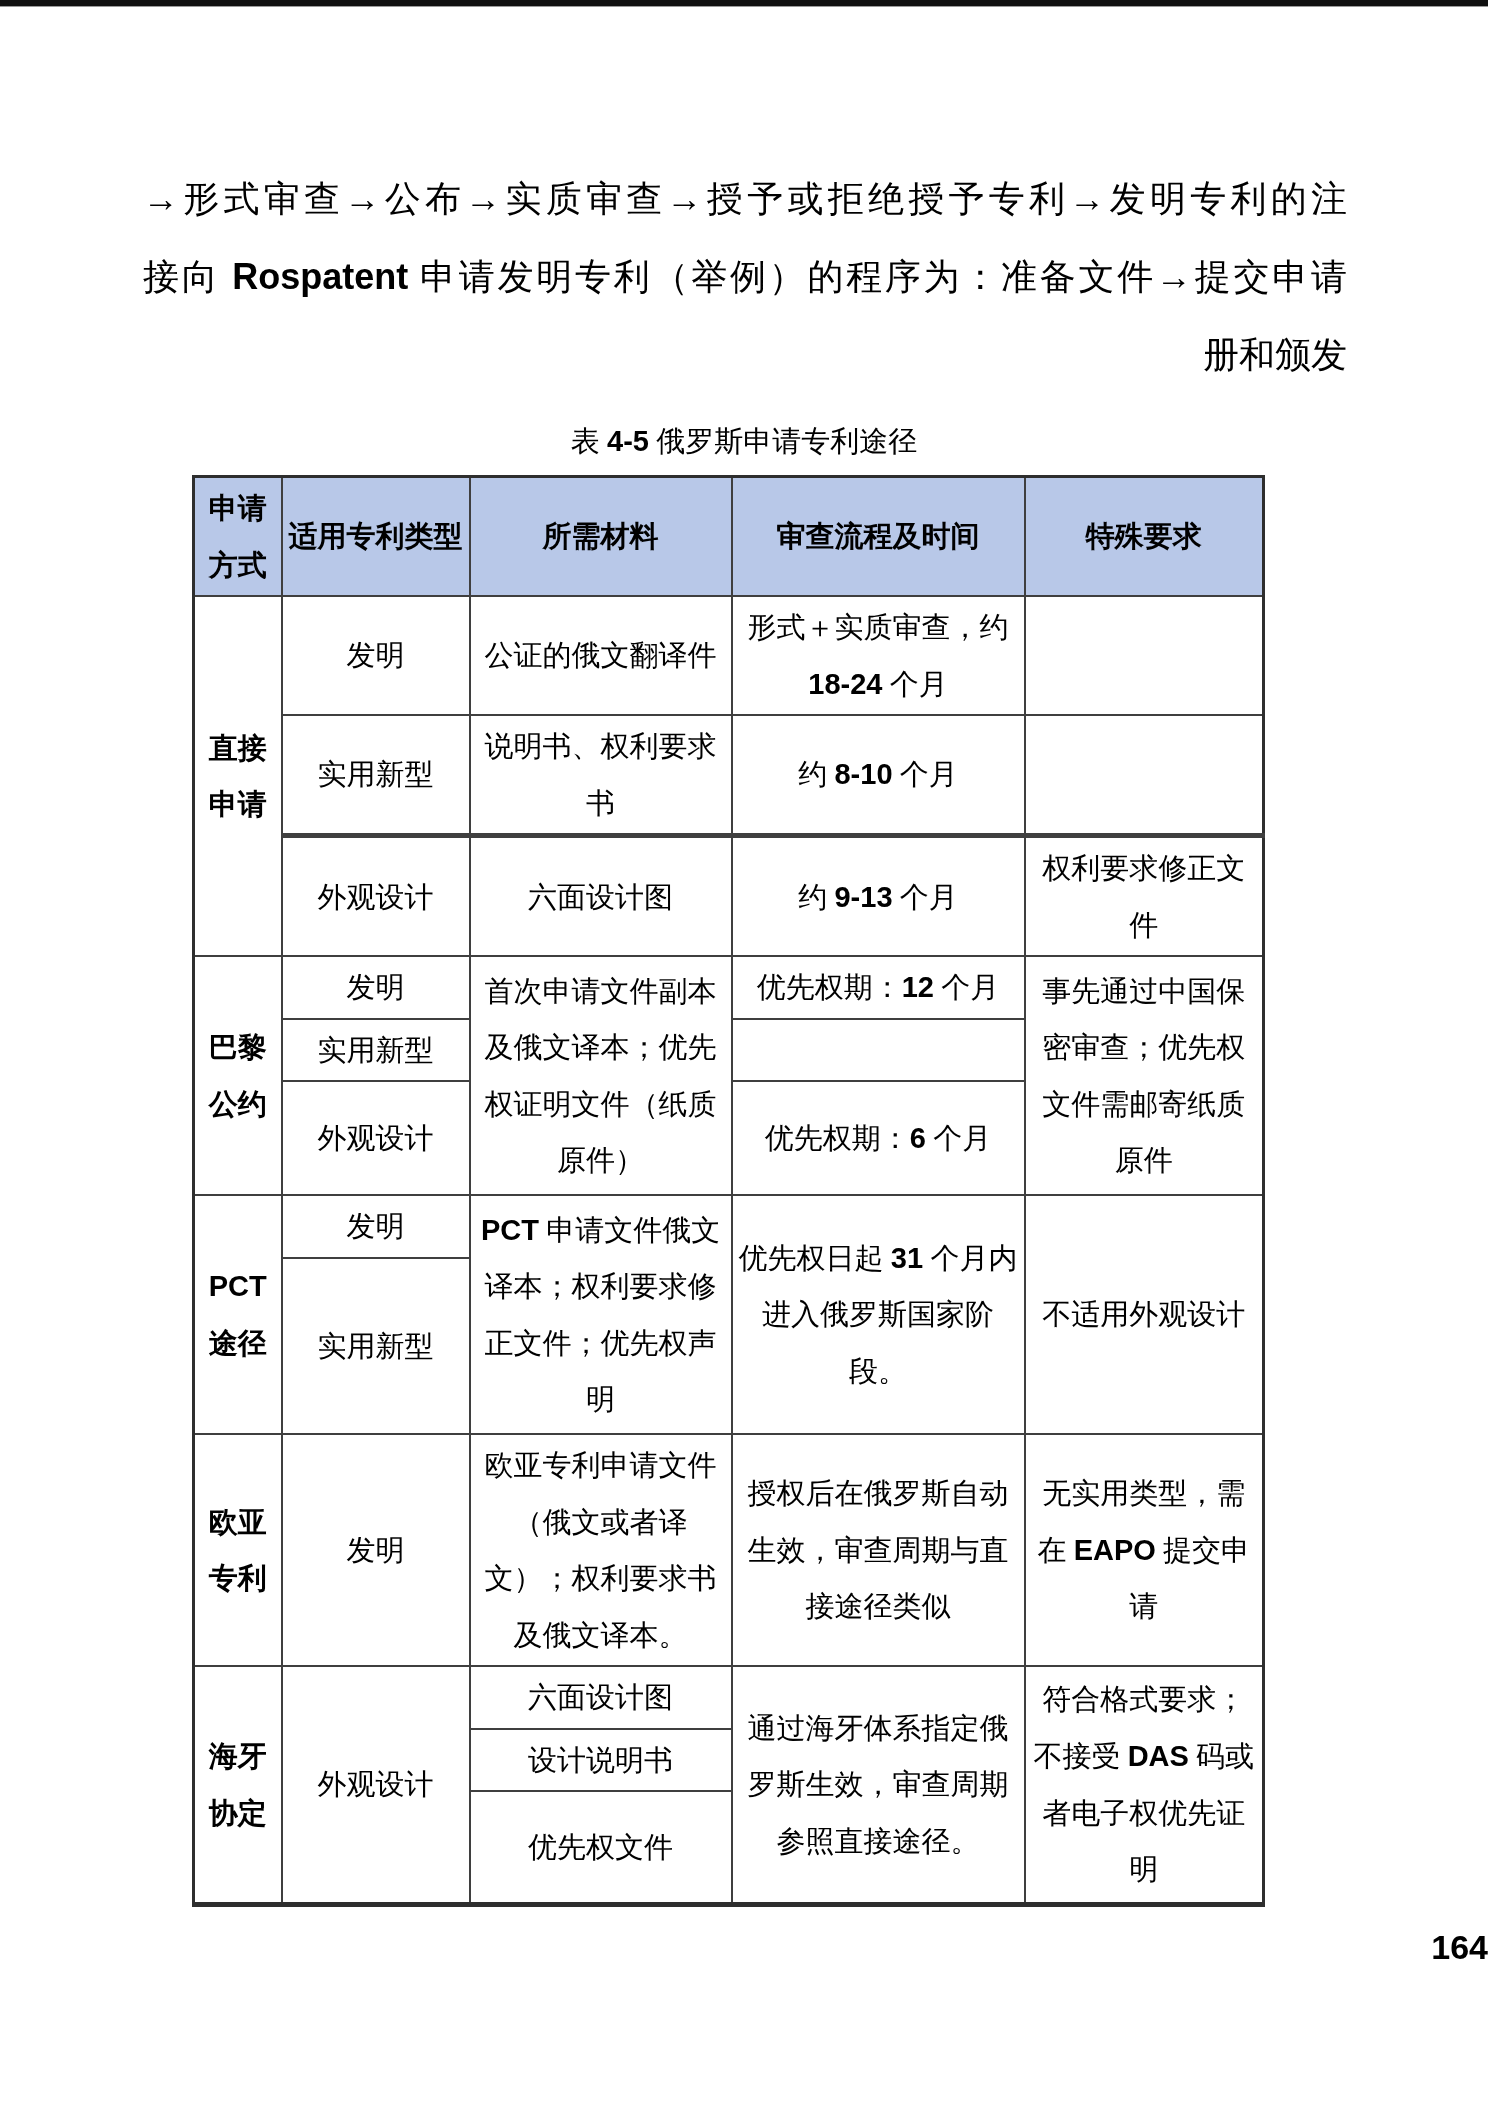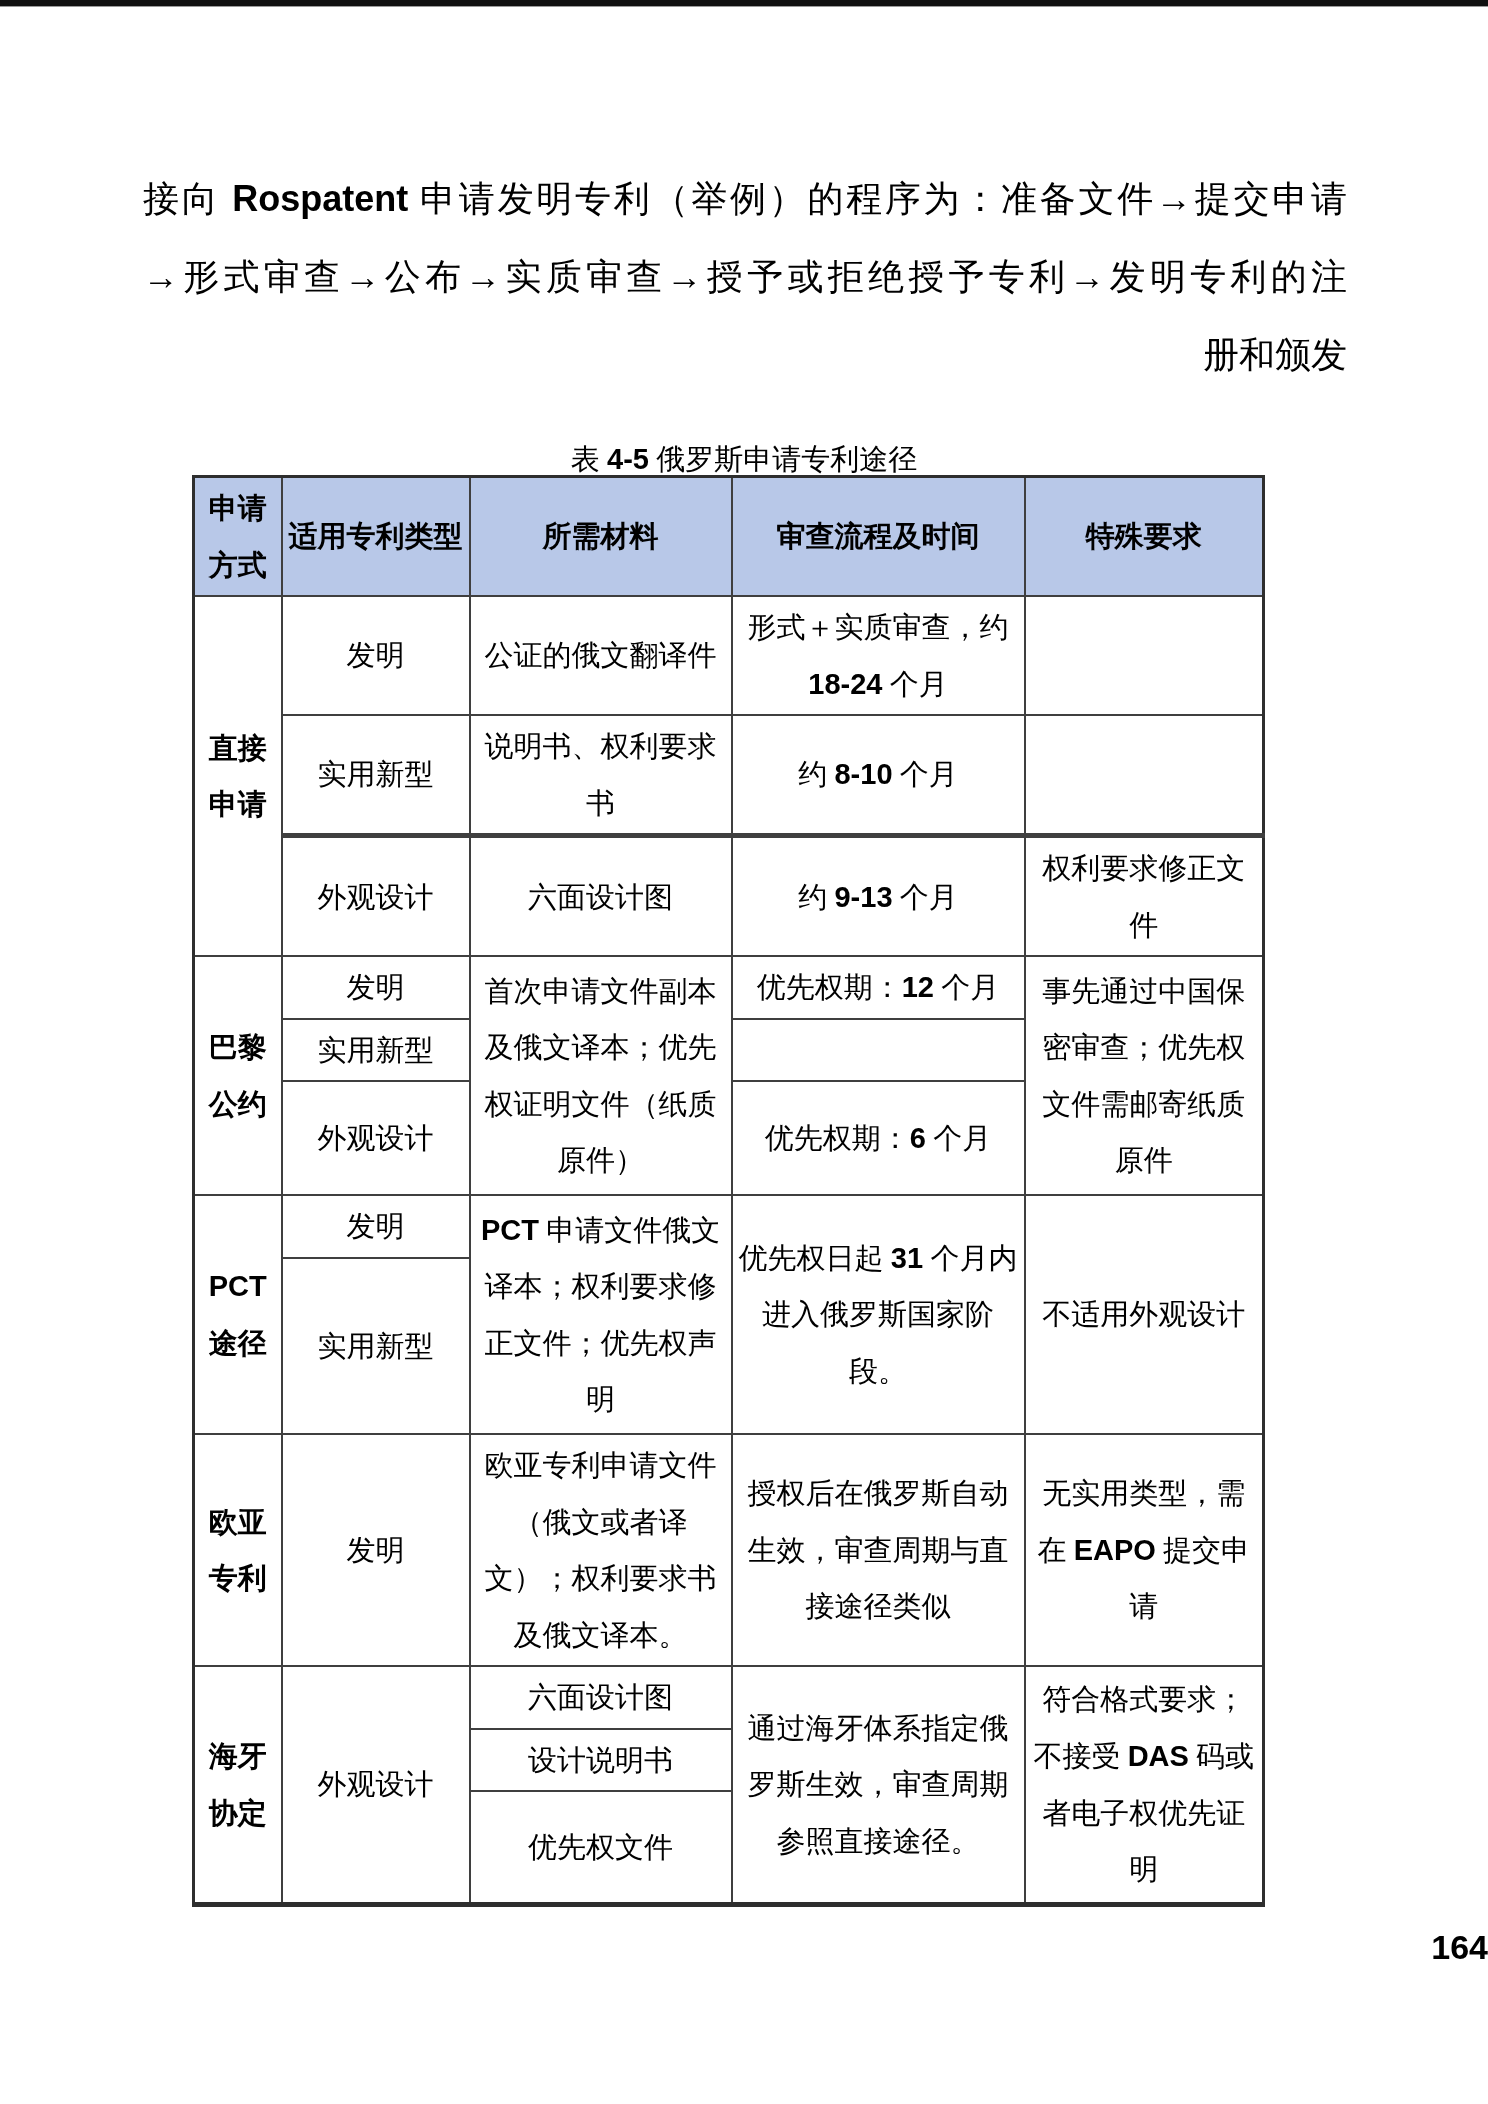--- a/index.html
+++ b/index.html
@@ -26,21 +26,21 @@
     position: absolute;
     left: 143px; top: 160px;
     width: 1204px;
     font-size: 36px;
     line-height: 78px;
   }
   .para .jline { text-align: justify; text-align-last: justify; }
   .para .lline { text-align: right; }
   .caption {
     position: absolute;
-    top: 440px; left: 0;
+    top: 422px; left: 0;
     width: 100%;
     text-align: center;
     font-size: 29px;
   }
   .tablewrap {
     position: absolute;
     left: 192px; top: 475px;
   }
   table.patent {
     border-collapse: collapse;
@@ -77,22 +77,22 @@
   }
 </style>
 </head>
 <body>
 
 <div class="page">
 
   <div class="topbar"></div>
 
   <div class="para">
+    <div class="jline">→形式审查→公布→实质审查→授予或拒绝授予专利→发明专利的注</div>
     <div class="jline">接向 <span class="lat">Rospatent</span> 申请发明专利（举例）的程序为：准备文件→提交申请</div>
-    <div class="jline">→形式审查→公布→实质审查→授予或拒绝授予专利→发明专利的注</div>
     <div class="lline">册和颁发</div>
   </div>
 
   <div class="caption">表 <span class="lat">4-5</span> 俄罗斯申请专利途径</div>
 
   <div class="tablewrap">
     <table class="patent">
       <colgroup>
         <col style="width:88px">
         <col style="width:188px">

